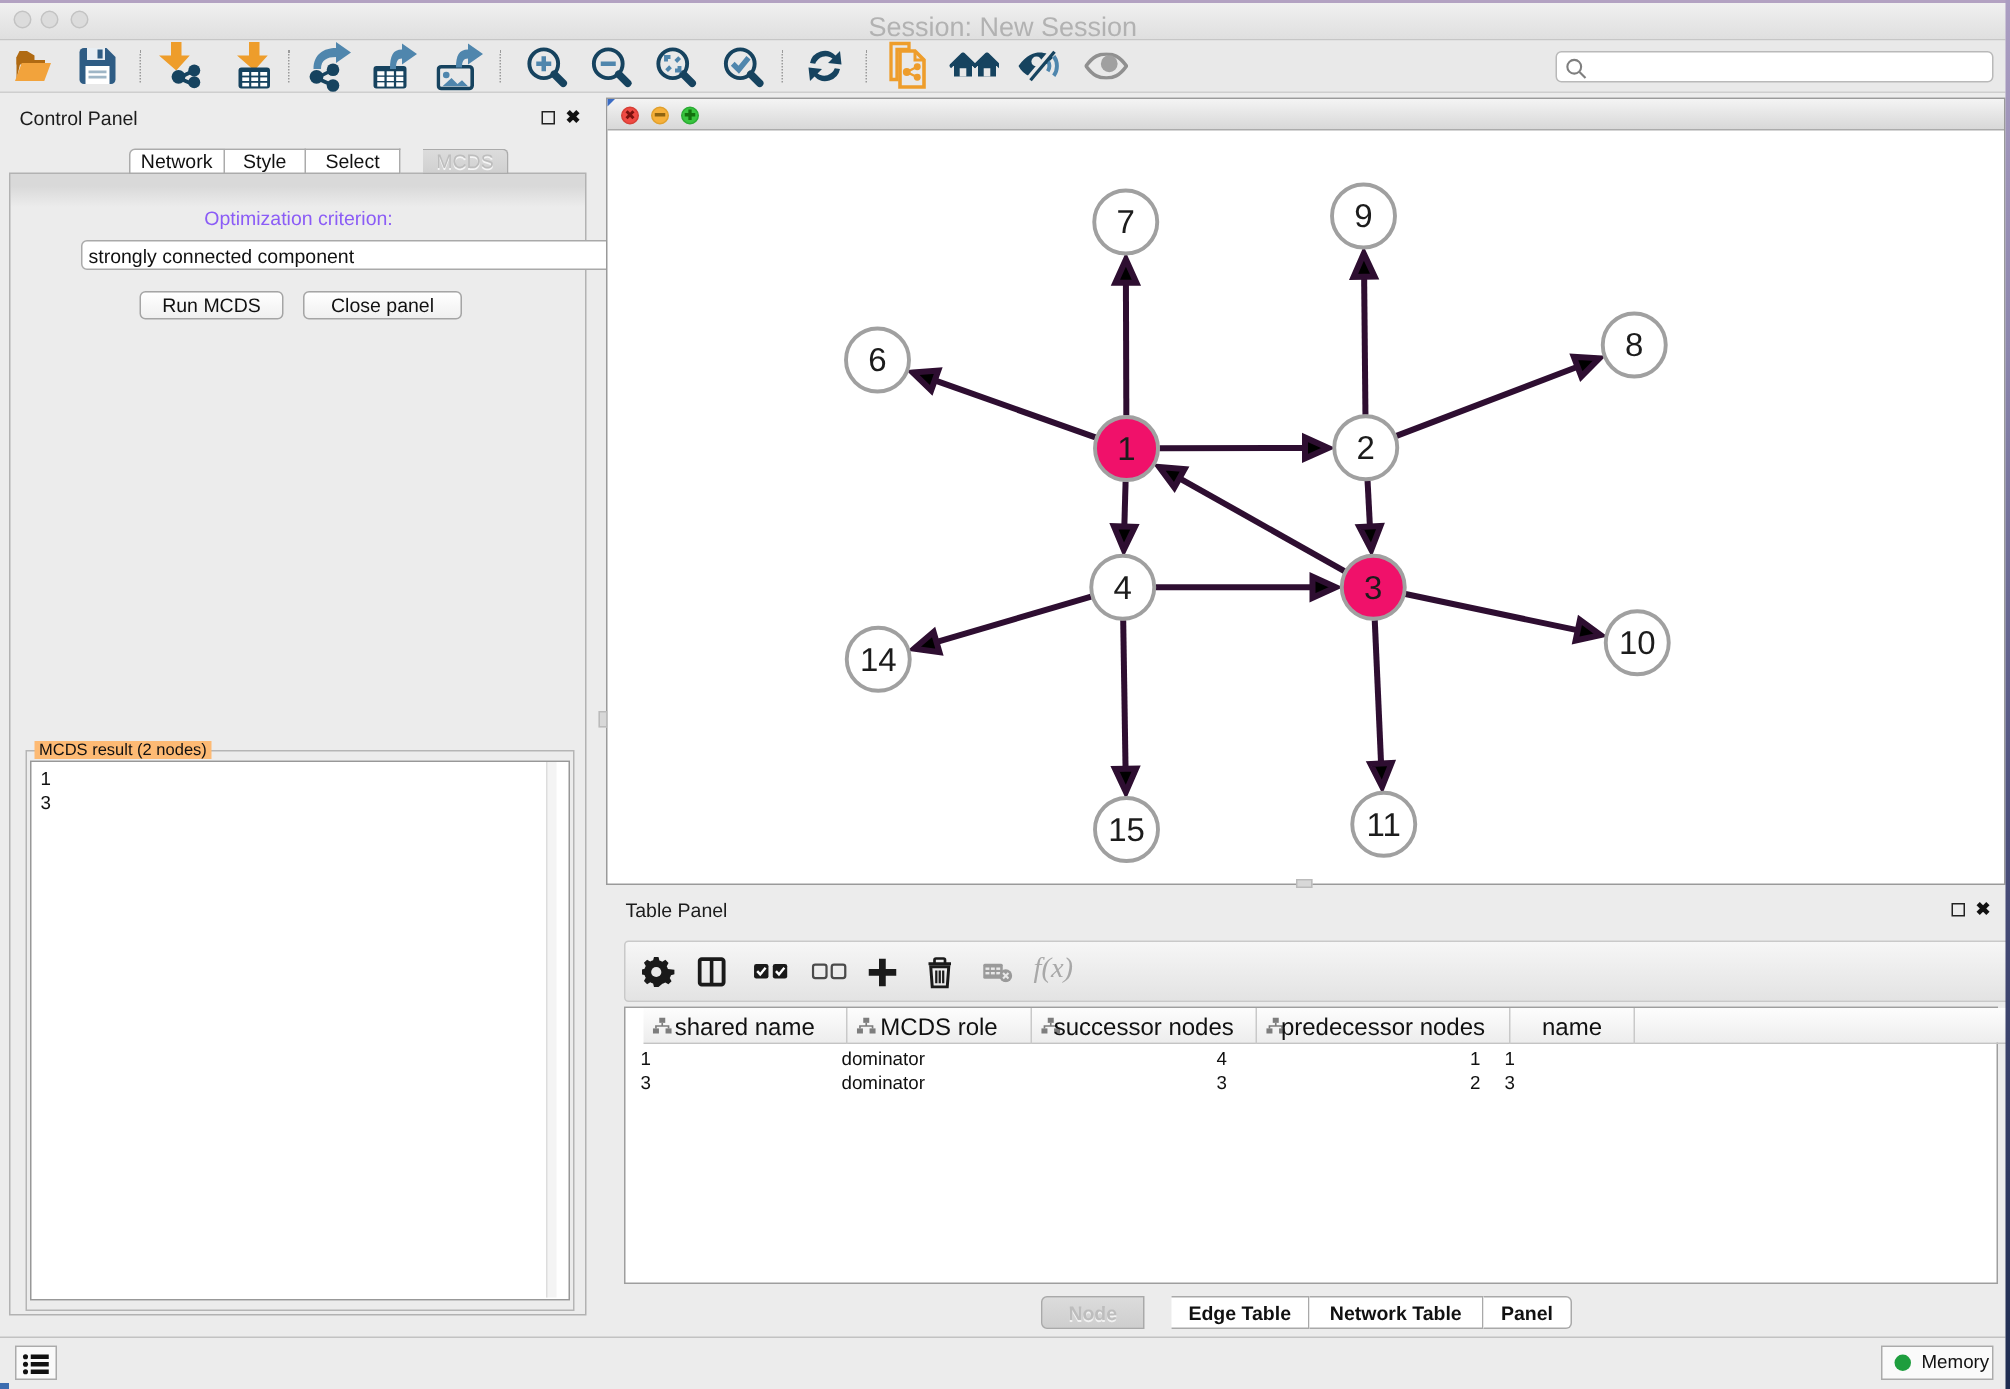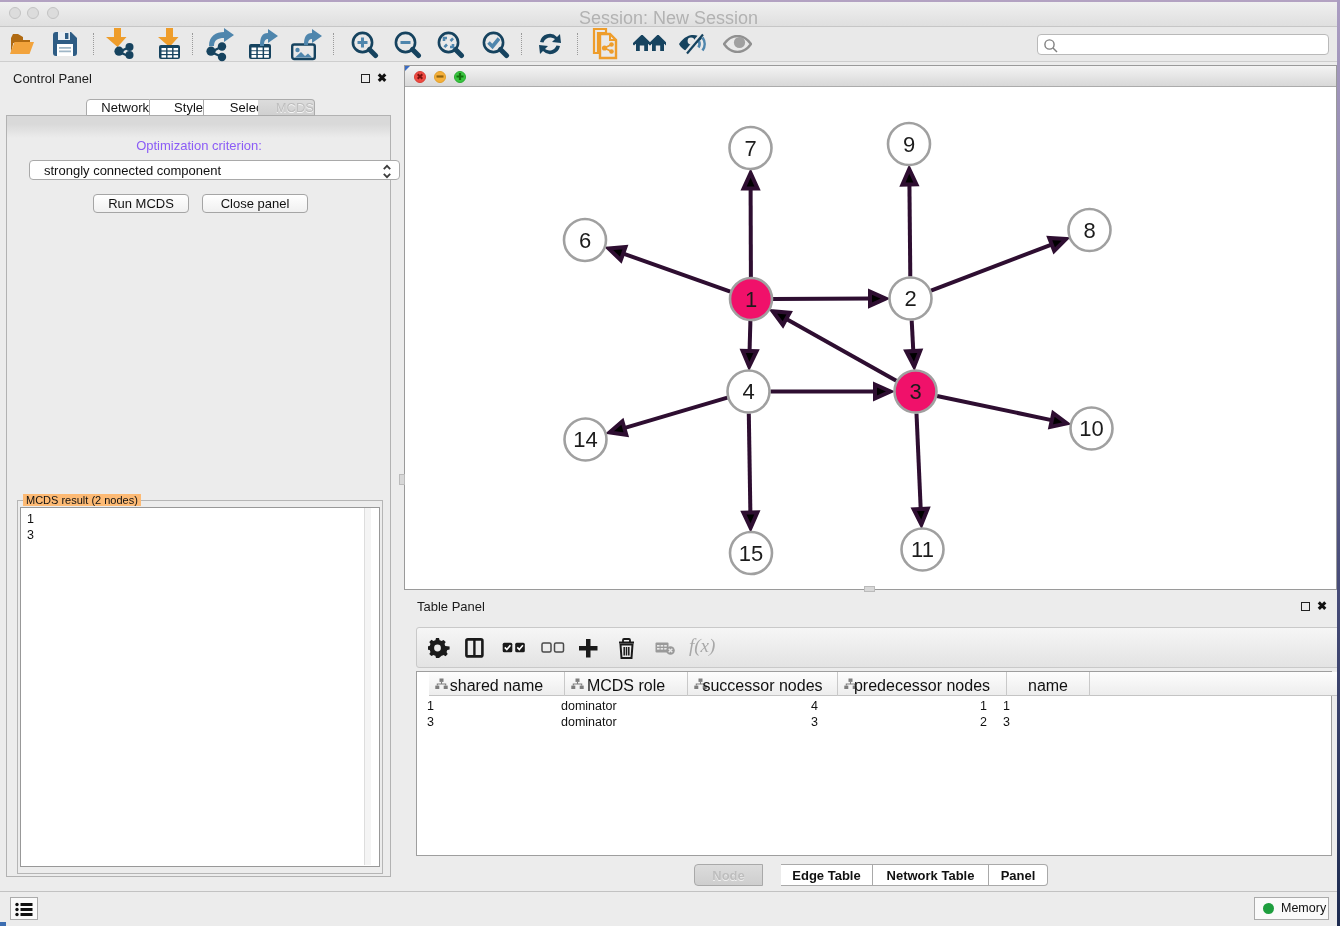--- a/index.html
+++ b/index.html
@@ -15,23 +15,23 @@
 
 #toolbar{left:0;top:27px;width:1337px;height:35px;background:#e9e9e9;border-bottom:1px solid #cecece}
 .tbi{position:absolute;top:2px}
 .tsep{position:absolute;top:6px;width:1px;height:22px;border-left:1px dotted #9a9a9a}
 #search{left:1037px;top:34px;width:292px;height:21px;background:#fff;border:1px solid #b9b9b9;border-radius:4px}
 
 #cp-title{left:13px;top:71px;font-size:13px;color:#1c1c1c}
 #cp-max{left:361px;top:74px;width:9px;height:9px;border:1.5px solid #222}
 #cp-x{left:377px;top:71px;font-size:12px;color:#111;font-weight:bold}
 #cp-box{left:6px;top:115px;width:385px;height:762px;border:1px solid #b2b2b2;background:linear-gradient(#d9d9d9 0px,#d9d9d9 8px,#ececec 22px)}
-.tab{position:absolute;top:0;height:17px;background:#fff;border:1px solid #ababab;font-size:13px;color:#111;text-align:right;line-height:16px}
+.tab{position:absolute;top:0;height:17px;background:#fff;border:1px solid #ababab;font-size:13px;color:#111;text-align:center;line-height:16px}
 #opt-label{left:0;top:138px;width:398px;text-align:center;font-size:13px;color:#8b5cf6}
-#opt-select{left:29px;top:160px;width:371px;height:20px;background:#fff;border:1px solid #a9a9a9;border-radius:4px;font-size:13px;color:#111;line-height:19px;padding-left:14px}
+#opt-select{left:54px;top:160px;width:371px;height:20px;background:#fff;border:1px solid #a9a9a9;border-radius:4px;font-size:13px;color:#111;line-height:19px;padding-left:4px}
 .btn{position:absolute;top:194px;height:19px;background:linear-gradient(#ffffff,#f0f0f0);border:1px solid #a5a5a5;border-radius:4px;font-size:13px;color:#111;text-align:center;line-height:17px}
 #fieldset{left:17px;top:500px;width:366px;height:374px;border:1px solid #b5b5b5}
 #fs-legend{left:23px;top:494px;background:#fdba74;padding:0 3px;font-size:11px;color:#111}
 #fs-list{left:20px;top:507px;width:360px;height:360px;background:#fff;border:1px solid #989898;font-size:12.5px;color:#111;padding:3px 0 0 6px;line-height:16px}
 #fs-scroll{left:364px;top:508px;width:7px;height:357px;background:#f4f4f4;border-left:1px solid #ddd}
 
 #net-win{left:404px;top:65px;width:933px;height:525px;border:1px solid #9a9a9a;background:#fff}
 #net-title{left:0;top:0;width:100%;height:21px;background:linear-gradient(#f4f4f4,#d8d8d8);border-bottom:1px solid #ababab}
 #net-title-text{width:100%;top:3px;text-align:center;font-size:13px;font-weight:bold;color:#111}
 .mtl{position:absolute;top:4.5px;width:12px;height:12px;border-radius:50%}
@@ -198,21 +198,21 @@
   </div>
 
 <div class="abs" id="cp-title">Control Panel</div>
 <div class="abs" id="cp-max"></div>
 <div class="abs" id="cp-x">✖</div>
 <div class="abs" id="cp-box"></div>
 <div class="abs" style="left:0;top:99px;width:398px;height:18px">
     <div class="tab" style="left:85.5px;width:64.5px;border-radius:4px 0 0 0">Network</div>
     <div class="tab" style="left:150px;width:54px;border-left:none">Style</div>
     <div class="tab" style="left:204px;width:63px;border-left:none">Select</div>
-    <div class="tab" style="left:258px;width:57px;border-left:none;border-radius:0 4px 0 0;background:linear-gradient(#dcdcdc,#d0d0d0);color:#bdbdbd;text-shadow:0 1px 0 #f5f5f5">MCDS</div>
+    <div class="tab" style="left:282px;width:57px;border-left:none;border-radius:0 4px 0 0;background:linear-gradient(#dcdcdc,#d0d0d0);color:#bdbdbd;text-shadow:0 1px 0 #f5f5f5">MCDS</div>
   </div>
 <div class="abs" id="opt-label">Optimization criterion:</div>
 <div class="abs" id="opt-select">strongly connected component
   <svg width="10" height="15" style="position:absolute;right:7px;top:2.5px" viewBox="0 0 10 15">
       <path d="M1.8 5.2 L5 1.8 L8.2 5.2 M1.8 9.8 L5 13.2 L8.2 9.8" fill="none" stroke="#3c3c3c" stroke-width="1.8"></path>
     </svg>
 </div>
 <div class="btn abs" style="left:93px;width:96px">Run MCDS</div>
 <div class="btn abs" style="left:202px;width:106px">Close panel</div>
 <div class="abs" id="fieldset"></div>

